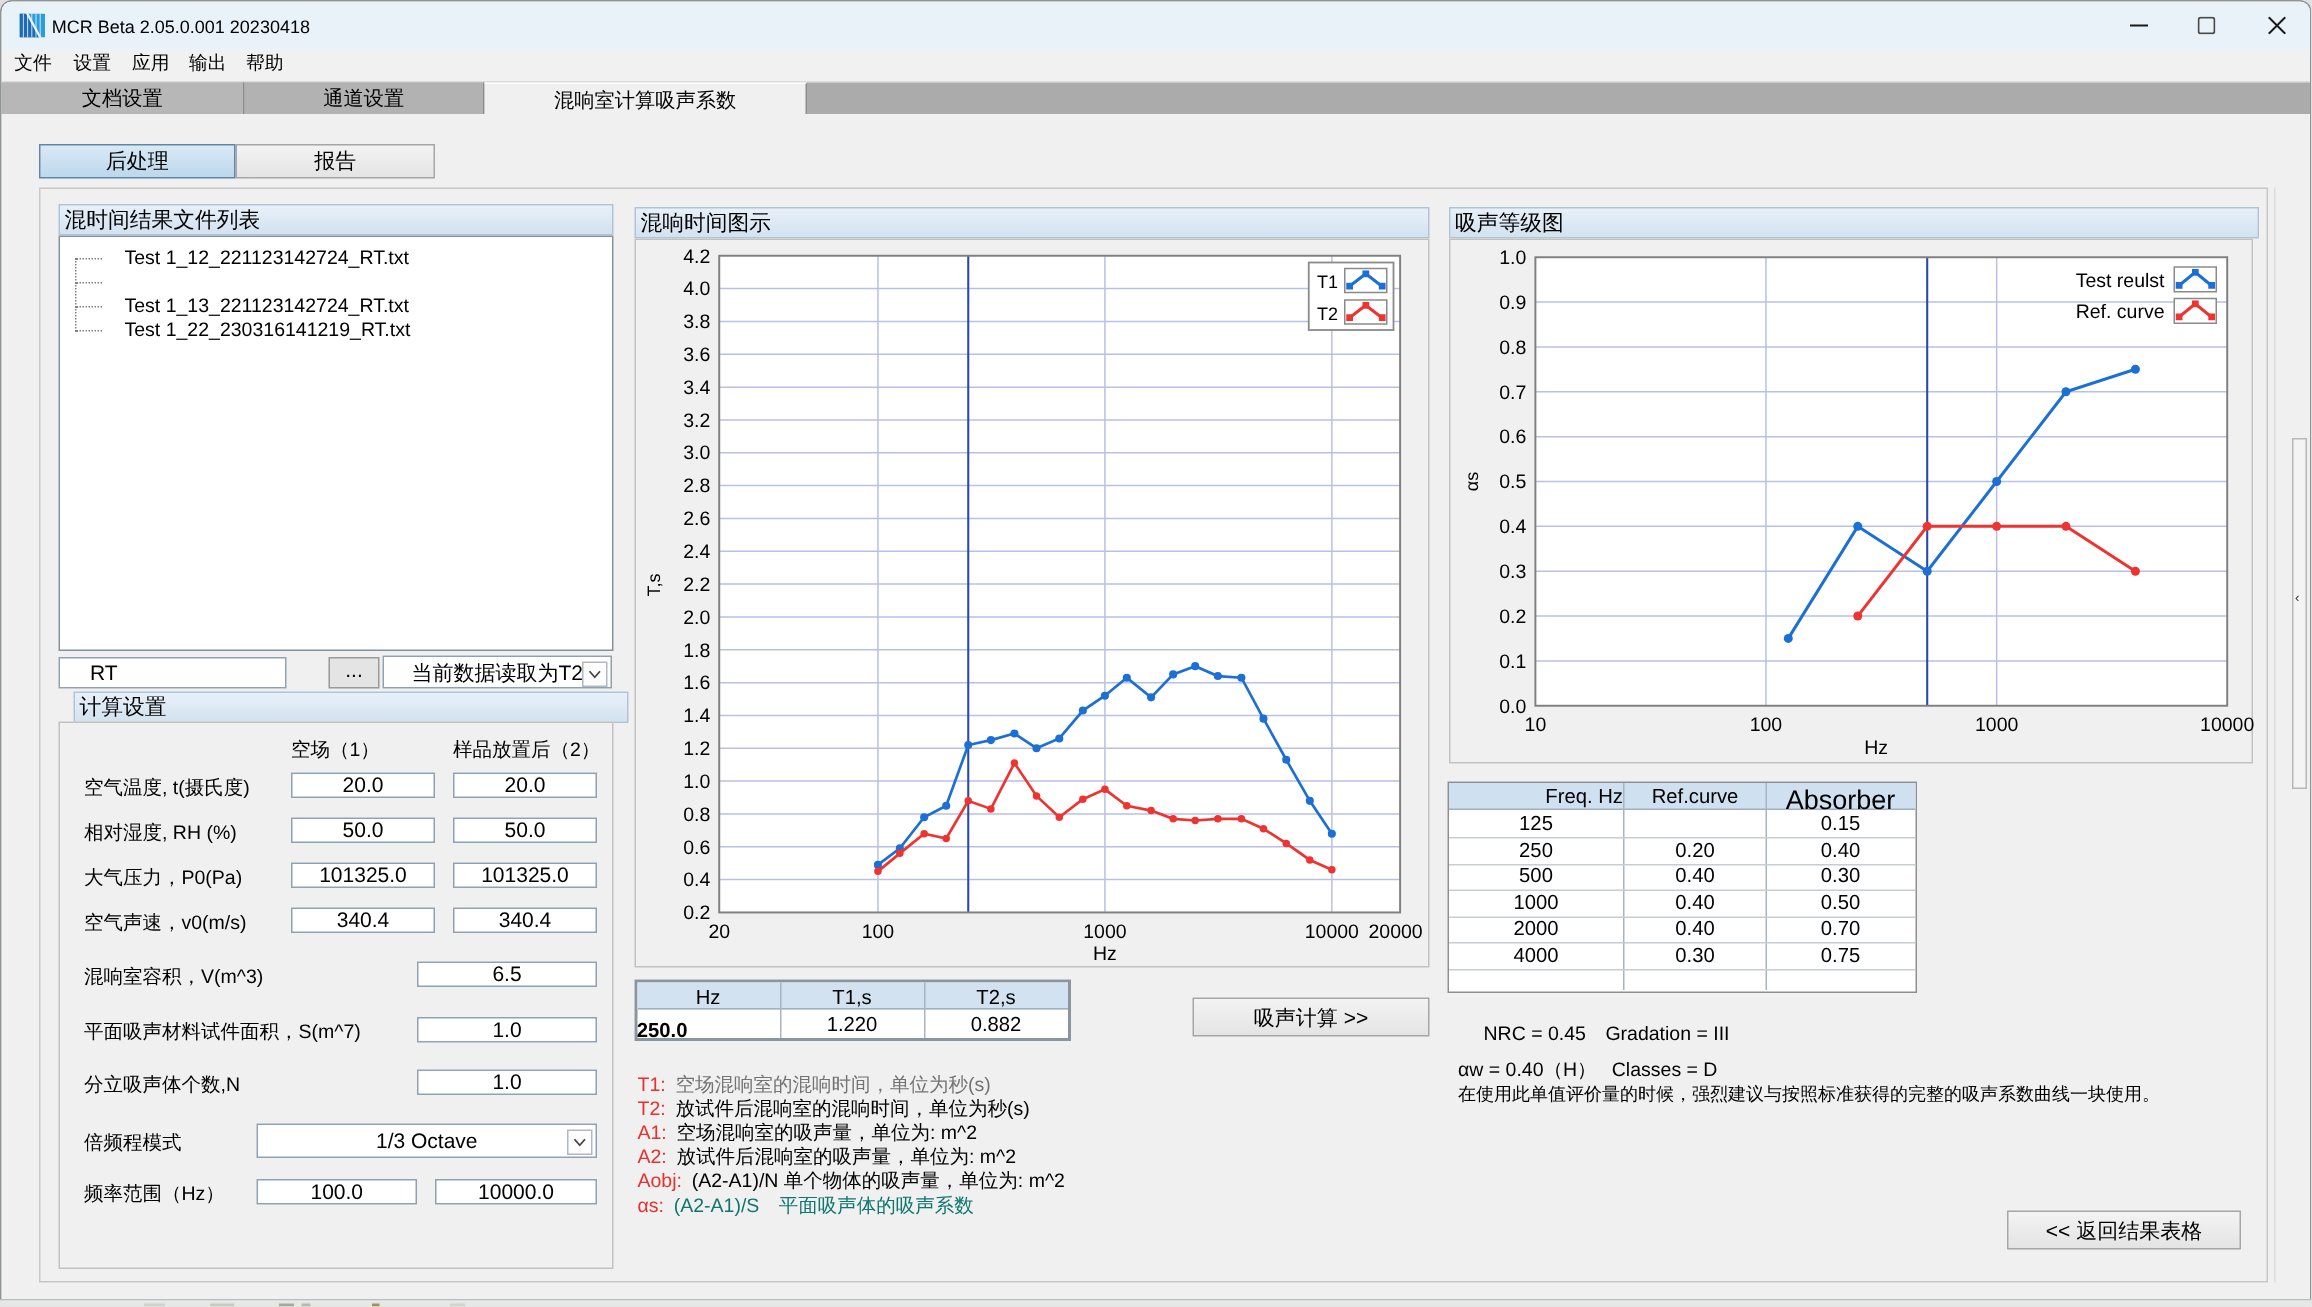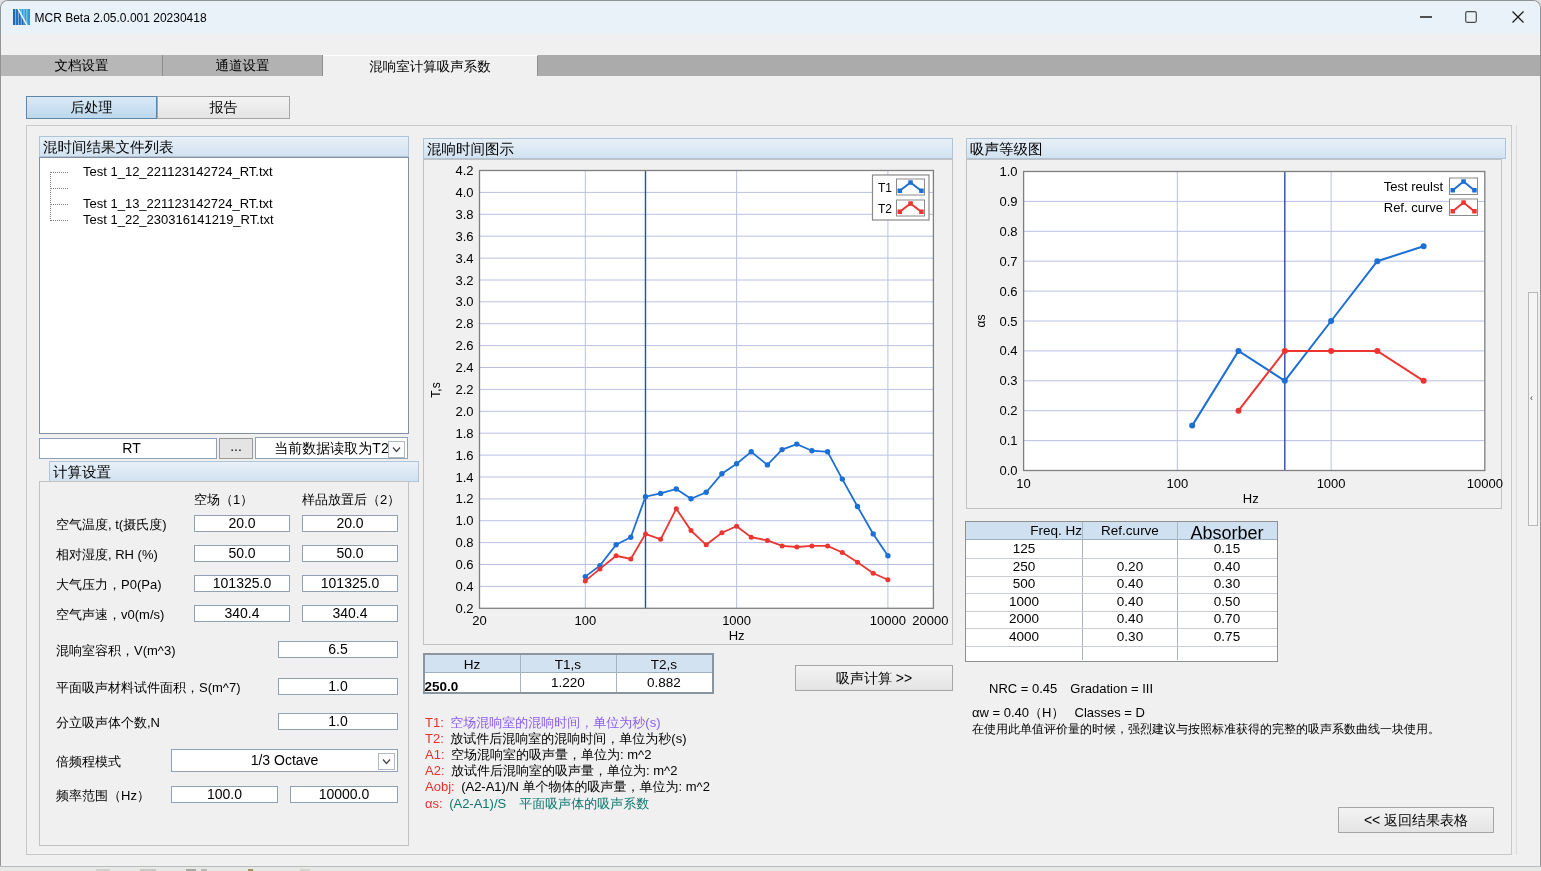--- a/index.html
+++ b/index.html
@@ -52,41 +52,48 @@
  <svg class="abs" style="left:1419px;top:15px;" width="12" height="2" viewBox="0 0 12 2">
       <line x1="0" y1="1" x2="12" y2="1" stroke="#1a1a1a" stroke-width="1.4"></line>
     </svg>
  <svg class="abs" style="left:1464px;top:10px;" width="12" height="12" viewBox="0 0 12 12">
       <rect x="0.7" y="0.7" width="10.6" height="10.6" fill="none" stroke="#4a4a4a" stroke-width="1.2" rx="1.5"></rect>
     </svg>
  <svg class="abs" style="left:1511px;top:10px;" width="12" height="12" viewBox="0 0 12 12">
       <line x1="0.5" y1="0.5" x2="11.5" y2="11.5" stroke="#1a1a1a" stroke-width="1.3"></line>
       <line x1="11.5" y1="0.5" x2="0.5" y2="11.5" stroke="#1a1a1a" stroke-width="1.3"></line>
     </svg>
+ <div id="menubar">
+  <div class="mitem" style="left:8.5px;">文件</div>
+  <div class="mitem" style="left:48px;">设置</div>
+  <div class="mitem" style="left:87px;">应用</div>
+  <div class="mitem" style="left:125px;">输出</div>
+  <div class="mitem" style="left:163px;">帮助</div>
+ </div>
  <div id="tabrow">
   <div class="tab" id="tab1">文档设置</div>
   <div class="tab" id="tab2">通道设置</div>
   <div class="tab" id="tab3">混响室计算吸声系数</div>
  </div>
  <div id="content">
   <div class="btn" id="btn-post">后处理</div>
   <div class="btn" id="btn-report">报告</div>
   <div id="pageframe">
         <div class="hdr" style="left:12px;top:10px;width:370px;">混时间结果文件列表</div>
         <div id="listbox" style="left:12px;top:31px;">
           <div class="vdot" style="left:10px;top:14px;height:49px;"></div>
           <div class="hdot" style="left:10px;top:14px;width:18px;"></div>
           <div class="litem" style="top:6px;">Test 1_12_221123142724_RT.txt</div>
           <div class="hdot" style="left:10px;top:30px;width:18px;"></div>
           <div class="hdot" style="left:10px;top:46px;width:18px;"></div>
           <div class="litem" style="top:38px;">Test 1_13_221123142724_RT.txt</div>
           <div class="hdot" style="left:10px;top:62px;width:18px;"></div>
           <div class="litem" style="top:54px;">Test 1_22_230316141219_RT.txt</div>
         </div>
-        <div class="fld" style="left:12px;top:312px;width:178px;height:21px;text-align:center;line-height:19px;padding-left:7px;">RT</div>
+        <div class="fld" style="left:12px;top:312px;width:152px;height:21px;text-align:left;line-height:19px;padding-left:20px;">RT</div>
         <div class="btn" style="left:192px;top:312px;width:34px;height:21px;line-height:14px;background:#e4e4e4;border-color:#9a9a9a;">...</div>
         <div class="ddl" style="left:228px;top:311px;width:153px;height:22px;line-height:20px;">当前数据读取为T2<div class="chev">
             <svg width="15" height="15">
               <polyline points="4,5.5 7.5,9.5 11,5.5" fill="none" stroke="#444" stroke-width="1.2"></polyline>
             </svg>
           </div></div>
         <div class="hdr" style="left:12px;top:335px;width:370px;margin-left:10px;">计算设置</div>
         <div class="panelbox" style="left:12px;top:355px;width:370px;height:365px;background:#f0f0f0;"></div>
         <div class="lbl" style="left:167px;top:365px;">空场（1）</div>
         <div class="lbl" style="left:275px;top:365px;">样品放置后（2）</div>
@@ -124,21 +131,21 @@
  <div class="abs" style="left:95px;top:0;width:1px;height:100%;background:#a8b4c0;"></div>
  <div class="abs" style="left:191px;top:0;width:1px;height:100%;background:#a8b4c0;"></div>
  <div class="abs" style="left:0;top:2px;width:95px;text-align:center;font-size:13.5px;">Hz</div>
  <div class="abs" style="left:96px;top:2px;width:95px;text-align:center;font-size:13.5px;">T1,s</div>
  <div class="abs" style="left:192px;top:2px;width:95px;text-align:center;font-size:13.5px;">T2,s</div>
  <div class="abs" style="left:0;top:24px;width:95px;font-size:13.5px;font-weight:bold;">250.0</div>
  <div class="abs" style="left:96px;top:20.5px;width:95px;text-align:center;font-size:13.5px;">1.220</div>
  <div class="abs" style="left:192px;top:20.5px;width:95px;text-align:center;font-size:13.5px;">0.882</div>
 </div>
         <div class="btn" style="left:768px;top:539px;width:158px;height:26px;line-height:24px;">吸声计算 &gt;&gt;</div>
-        <div class="abs" style="left:398px;top:588px;font-size:13.5px;color:#e8302e;white-space:pre;font-size:13px;">T1:<span style="color:#8b5cf6;"> 空场混响室的混响时间，单位为秒(s)</span></div>
+        <div class="abs" style="left:398px;top:588px;font-size:13.5px;color:#e8302e;white-space:pre;font-size:13px;">T1:<span style="color:#737373;"> 空场混响室的混响时间，单位为秒(s)</span></div>
         <div class="abs" style="left:398px;top:604px;font-size:13.5px;color:#e8302e;white-space:pre;font-size:13px;">T2:<span style="color:#000;"> 放试件后混响室的混响时间，单位为秒(s)</span></div>
         <div class="abs" style="left:398px;top:620px;font-size:13.5px;color:#e8302e;white-space:pre;font-size:13px;">A1:<span style="color:#000;"> 空场混响室的吸声量，单位为: m^2</span></div>
         <div class="abs" style="left:398px;top:636px;font-size:13.5px;color:#e8302e;white-space:pre;font-size:13px;">A2:<span style="color:#000;"> 放试件后混响室的吸声量，单位为: m^2</span></div>
         <div class="abs" style="left:398px;top:652px;font-size:13.5px;color:#e8302e;white-space:pre;font-size:13px;">Aobj:<span style="color:#000;"> (A2-A1)/N 单个物体的吸声量，单位为: m^2</span></div>
         <div class="abs" style="left:398px;top:669px;font-size:13.5px;color:#e8302e;white-space:pre;font-size:13px;">αs:<span style="color:#0f766e;"> (A2-A1)/S　平面吸声体的吸声系数</span></div>
         <div class="hdr" style="left:939px;top:12px;width:540px;">吸声等级图</div>
         <div class="panelbox" style="left:939px;top:33px;width:536px;height:350px;background:#f0f0f0;"></div>
         <div class="abs" style="left:938px;top:395px;width:313px;height:141px;border:1.5px solid #8f8f8f;background:#fff;">
           <div class="abs" style="left:0;top:0;width:100%;height:18px;background:#cfe0f0;border-bottom:1px solid #9eb0c2;"></div>
           <div class="abs" style="left:116px;top:0;width:1px;height:138px;background:#a8b4c0;"></div>

